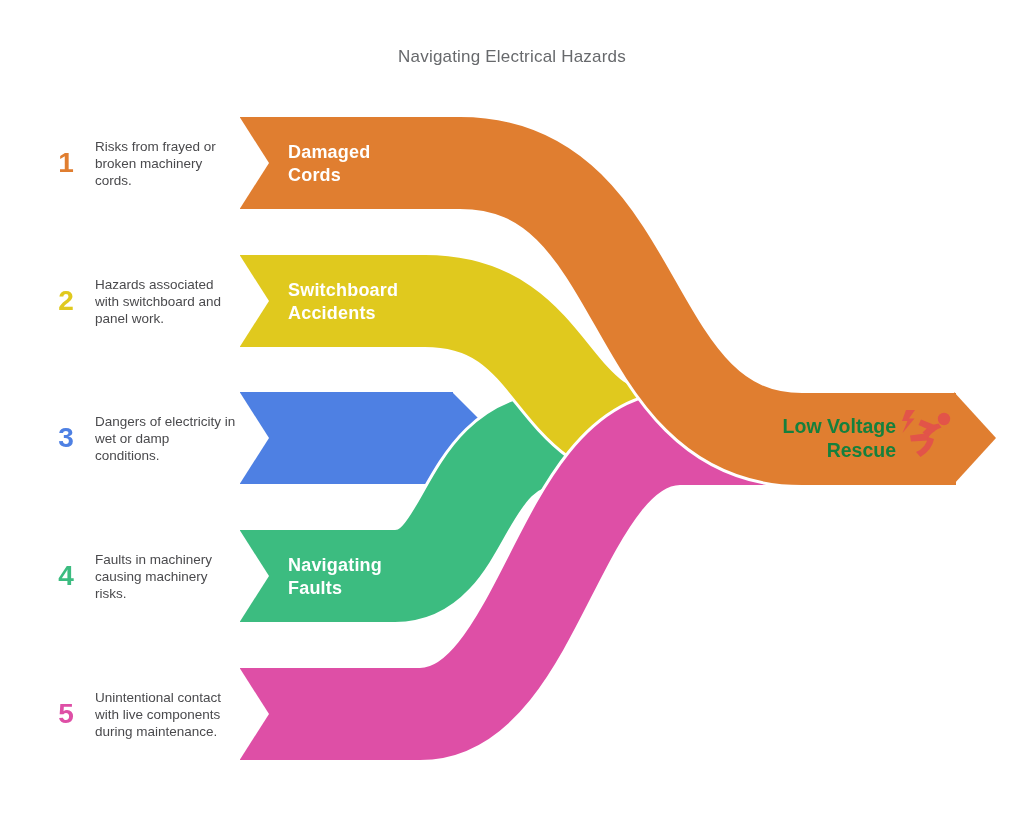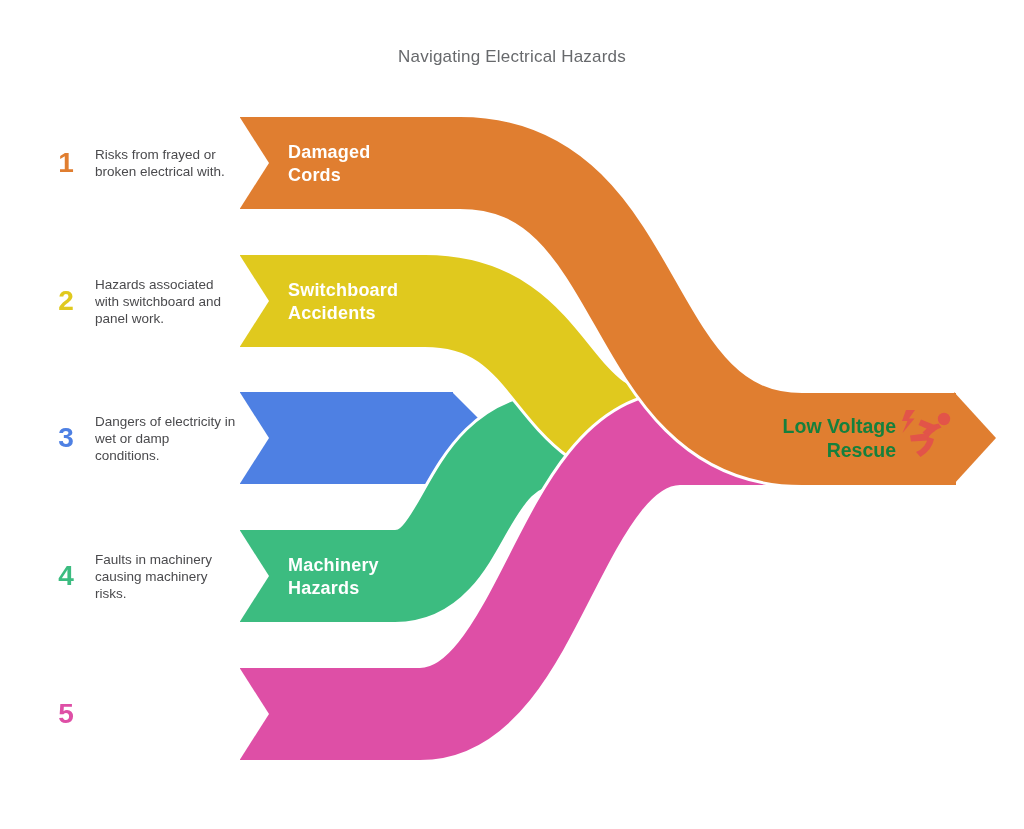--- a/index.html
+++ b/index.html
@@ -89,43 +89,44 @@
       <path d="M239,391 L269,438 L239,485 Z"></path>
       <path d="M239,529 L269,576 L239,623 Z"></path>
       <path d="M239,667 L269,714 L239,761 Z"></path>
     </g>
   </svg>
 
   <div class="title">Navigating Electrical Hazards</div>
 
   <div class="row row1">
     <div class="num" style="color: rgb(224, 126, 48);">1</div>
-    <div class="desc">Risks from frayed or broken electrical with.</div>
+    <div class="desc">Risks from frayed or broken machinery cords.</div>
   </div>
   <div class="band-label lbl1">Damaged Cords</div>
 
   <div class="row row2">
     <div class="num" style="color: rgb(224, 201, 30);">2</div>
     <div class="desc">Hazards associated with switchboard and panel work.</div>
   </div>
   <div class="band-label lbl2">Switchboard Accidents</div>
 
   <div class="row row3">
     <div class="num" style="color: rgb(78, 128, 227);">3</div>
     <div class="desc">Dangers of electricity in wet or damp conditions.</div>
   </div>
 
   <div class="row row4">
     <div class="num" style="color: rgb(60, 188, 128);">4</div>
     <div class="desc">Faults in machinery causing machinery risks.</div>
   </div>
-  <div class="band-label lbl4">Machinery Hazards</div>
+  <div class="band-label lbl4">Navigating Faults</div>
 
   <div class="row row5">
     <div class="num" style="color: rgb(222, 79, 166);">5</div>
+    <div class="desc">Unintentional contact with live components during maintenance.</div>
   </div>
 
   <div class="output-label" style="color: #15803d;">Low Voltage Rescue</div>
 
   <svg class="shock-icon" width="52" height="66" viewBox="0 0 52 66">
     <g fill="#E25449" style="color: rgb(226, 84, 73);">
 
       <path d="M14,8 L5,8 L1,19 L6.5,19 L1.5,31 L13.5,16.5 L8,16.5 Z"></path>
 
       <circle cx="43" cy="17" r="6.2"></circle>

